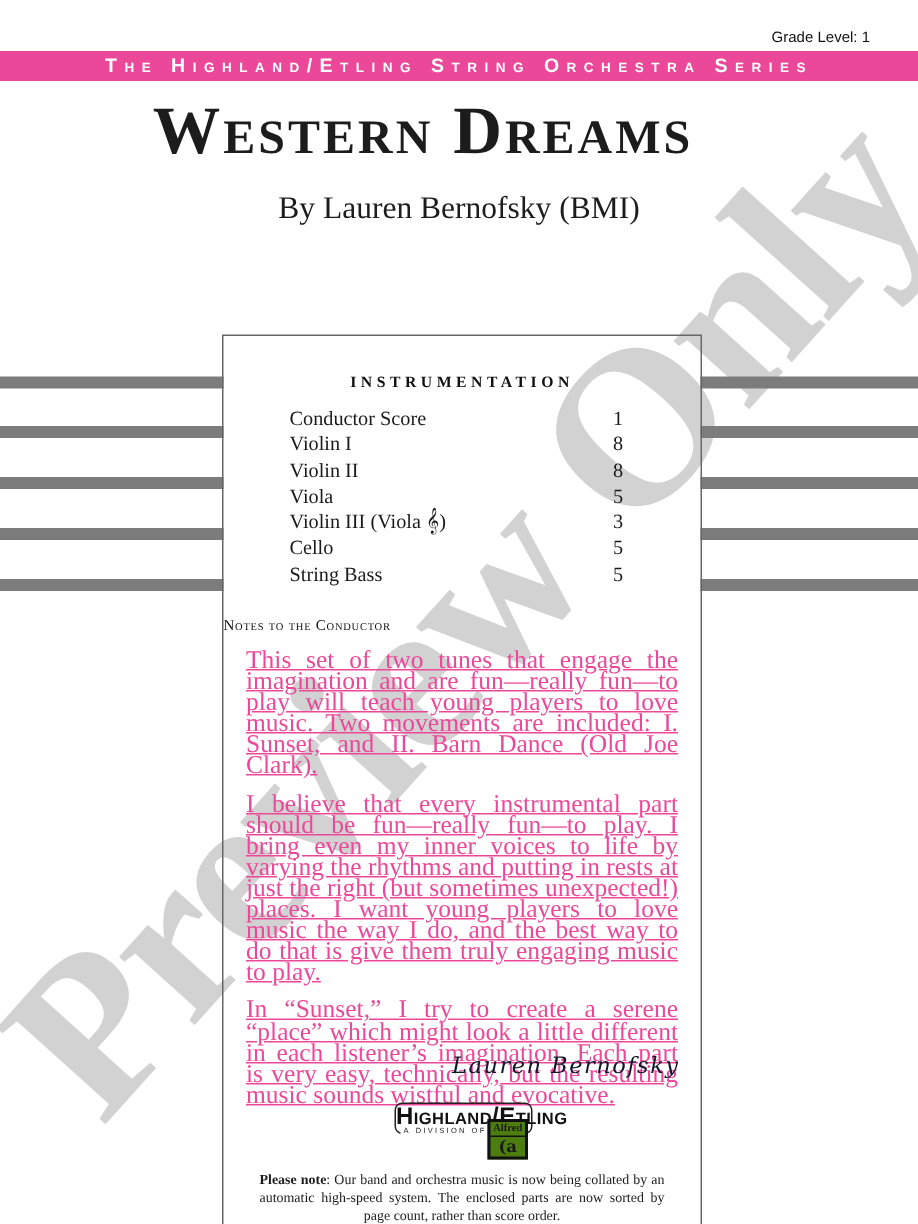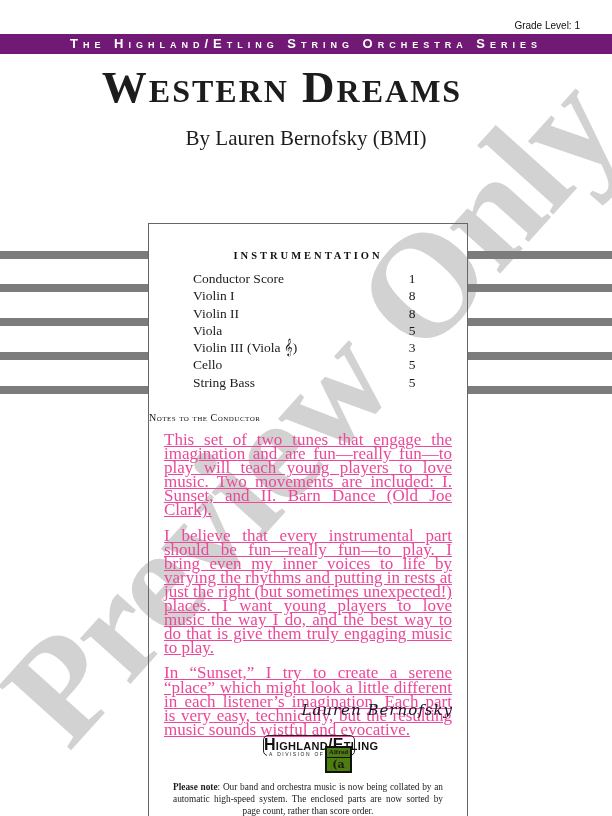--- a/index.html
+++ b/index.html
@@ -17,21 +17,21 @@
     font-size:148px;color:#d2d2d2;letter-spacing:-2px;
     z-index:1;white-space:nowrap;pointer-events:none;
   }
   
   .grade-level{
     position:absolute;top:20px;right:32px;z-index:3;
     font-family:"Liberation Sans", sans-serif;font-size:10px;color:#111;
   }
   .series-banner{
     position:absolute;top:34px;left:0;width:612px;height:20px;z-index:3;
-    background:#701a75;color:#ffffff;text-align:center;line-height:20px;
+    background:#ec4899;color:#ffffff;text-align:center;line-height:20px;
     font-family:"Liberation Sans", sans-serif;font-weight:bold;
     font-variant:small-caps;font-size:13px;letter-spacing:5px;
     white-space:nowrap;
   }
   .page-title{
     position:absolute;top:64px;left:0;width:564px;z-index:2;
     text-align:center;font-weight:bold;font-variant:small-caps;
     font-size:45px;line-height:46px;letter-spacing:2px;color:#1c1c1c;
   }
   .byline{

